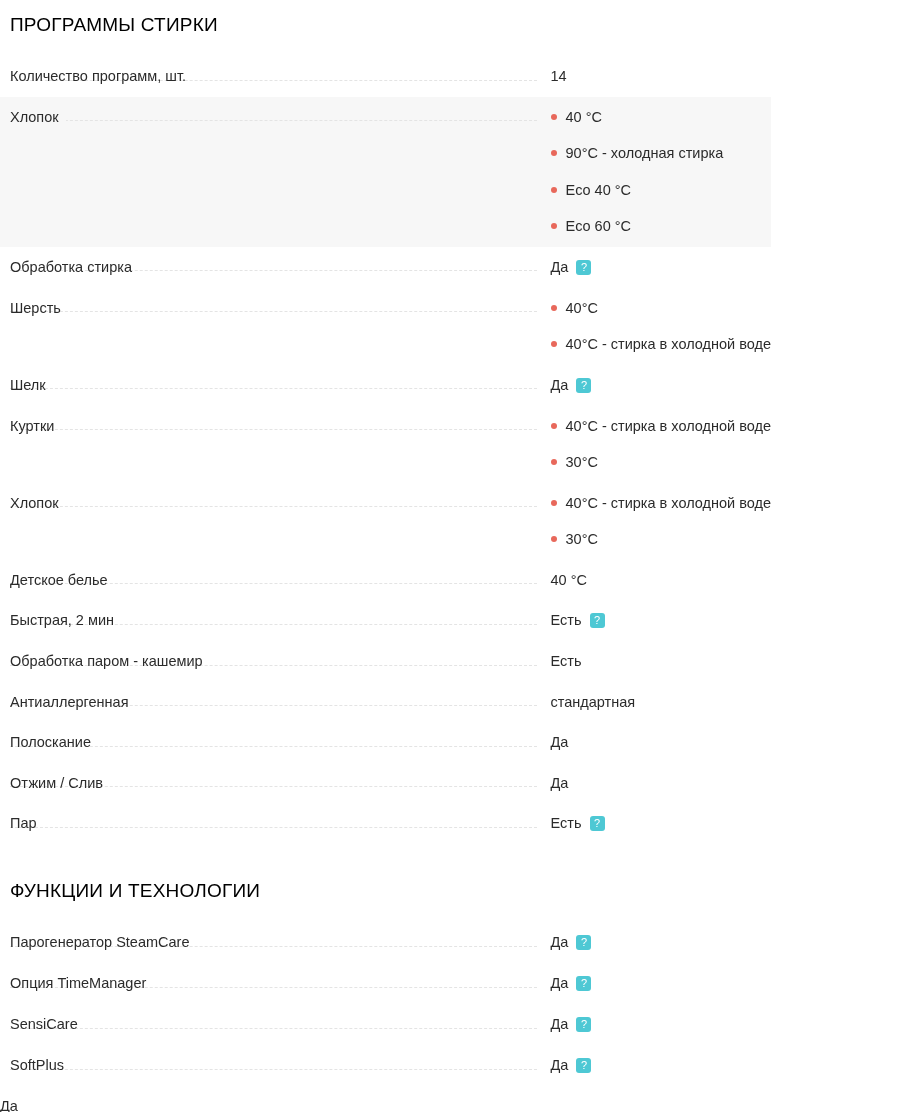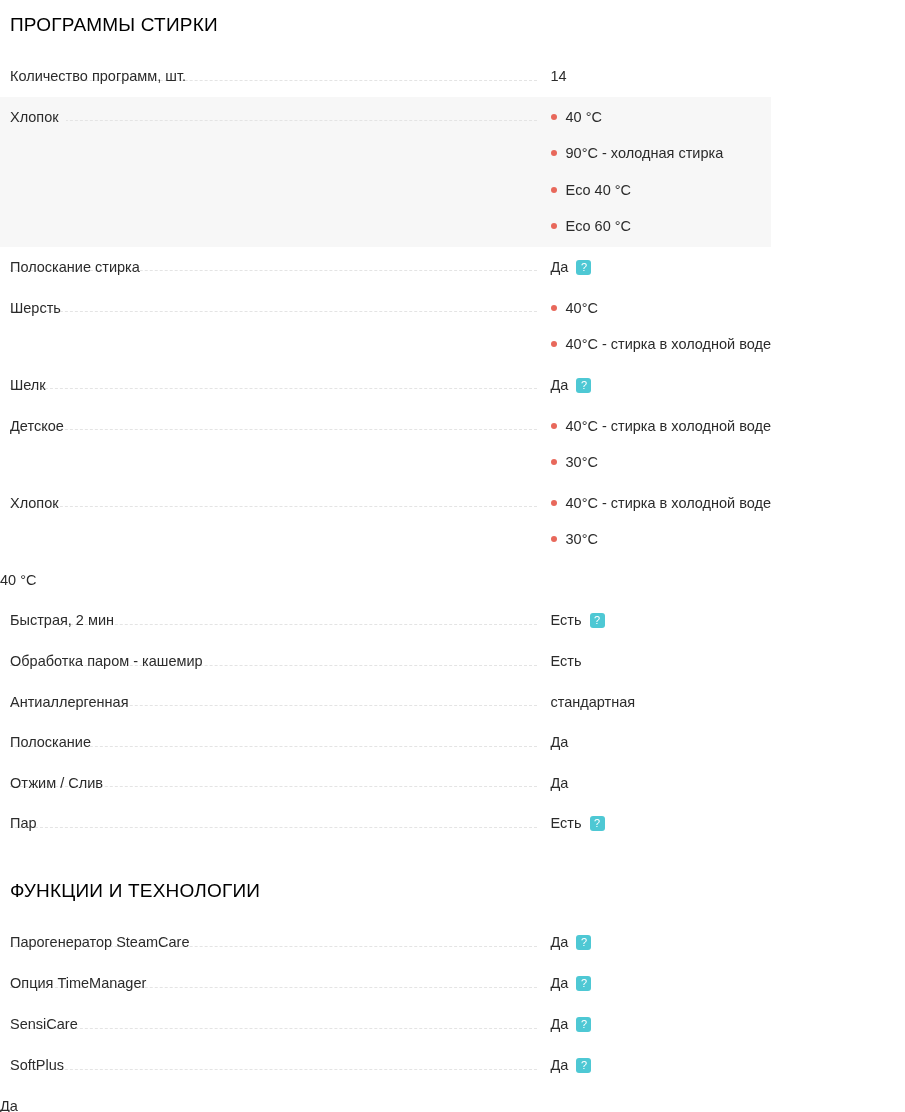--- a/index.html
+++ b/index.html
@@ -162,21 +162,21 @@
               </div>
               <div class="value-line">
                 <span class="bullet"></span>
                 <span>Eco 60 °C</span>
               </div>
             </div>
           </div>
           <div class="spec-row r-top">
             <div class="spec-label-cell">
               <span class="leader"></span>
-              <span class="spec-label">Полоскание стирка</span>
+              <span class="spec-label">Обработка стирка</span>
             </div>
             <div class="spec-value-cell">
               <div class="value-line plain">
                 <span>Да</span>
                 <span class="help-badge">?</span>
               </div>
             </div>
           </div>
           <div class="spec-row r-top">
             <div class="spec-label-cell">
@@ -202,21 +202,21 @@
             <div class="spec-value-cell">
               <div class="value-line plain">
                 <span>Да</span>
                 <span class="help-badge">?</span>
               </div>
             </div>
           </div>
           <div class="spec-row r-top">
             <div class="spec-label-cell">
               <span class="leader"></span>
-              <span class="spec-label">Детское</span>
+              <span class="spec-label">Куртки</span>
             </div>
             <div class="spec-value-cell">
               <div class="value-line">
                 <span class="bullet"></span>
                 <span>40°C - стирка в холодной воде</span>
               </div>
               <div class="value-line">
                 <span class="bullet"></span>
                 <span>30°C</span>
               </div>
@@ -232,20 +232,24 @@
                 <span class="bullet"></span>
                 <span>40°C - стирка в холодной воде</span>
               </div>
               <div class="value-line">
                 <span class="bullet"></span>
                 <span>30°C</span>
               </div>
             </div>
           </div>
           <div class="spec-row r-top">
+            <div class="spec-label-cell">
+              <span class="leader"></span>
+              <span class="spec-label">Детское белье</span>
+            </div>
             <div class="spec-value-cell">
               <div class="value-line plain">
                 <span>40 °C</span>
               </div>
             </div>
           </div>
           <div class="spec-row r-top">
             <div class="spec-label-cell">
               <span class="leader"></span>
               <span class="spec-label">Быстрая, 2 мин</span>

